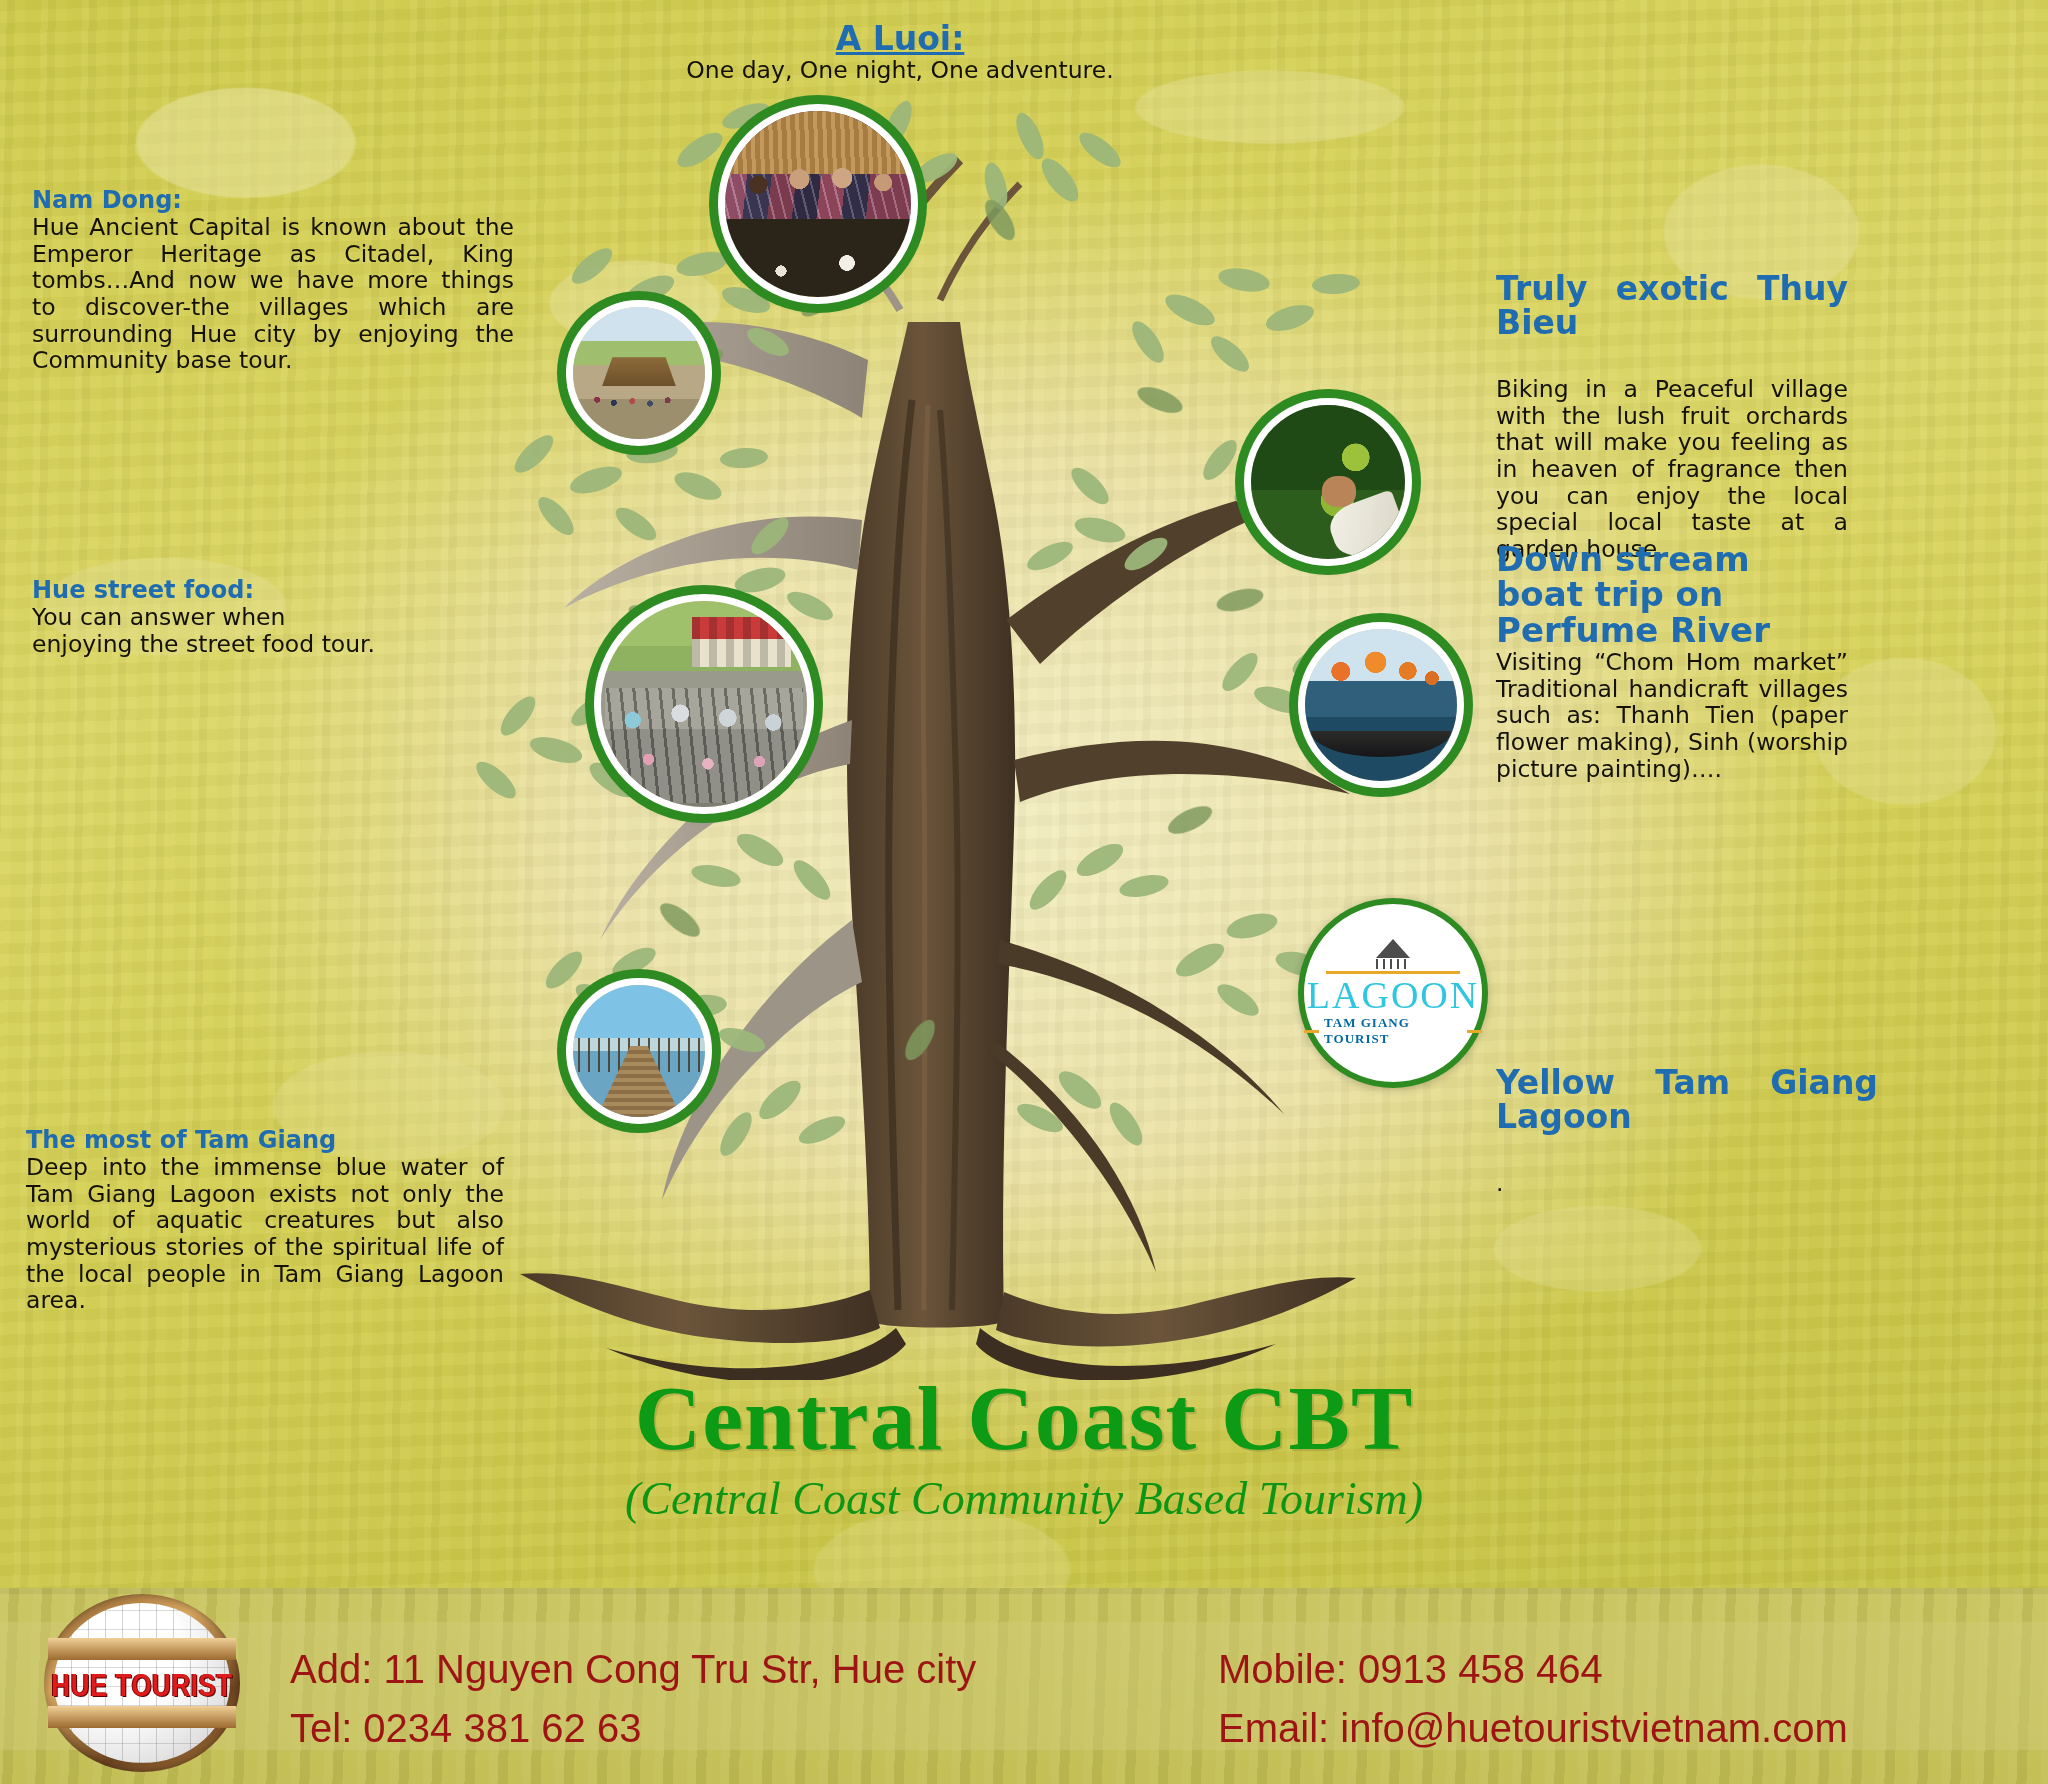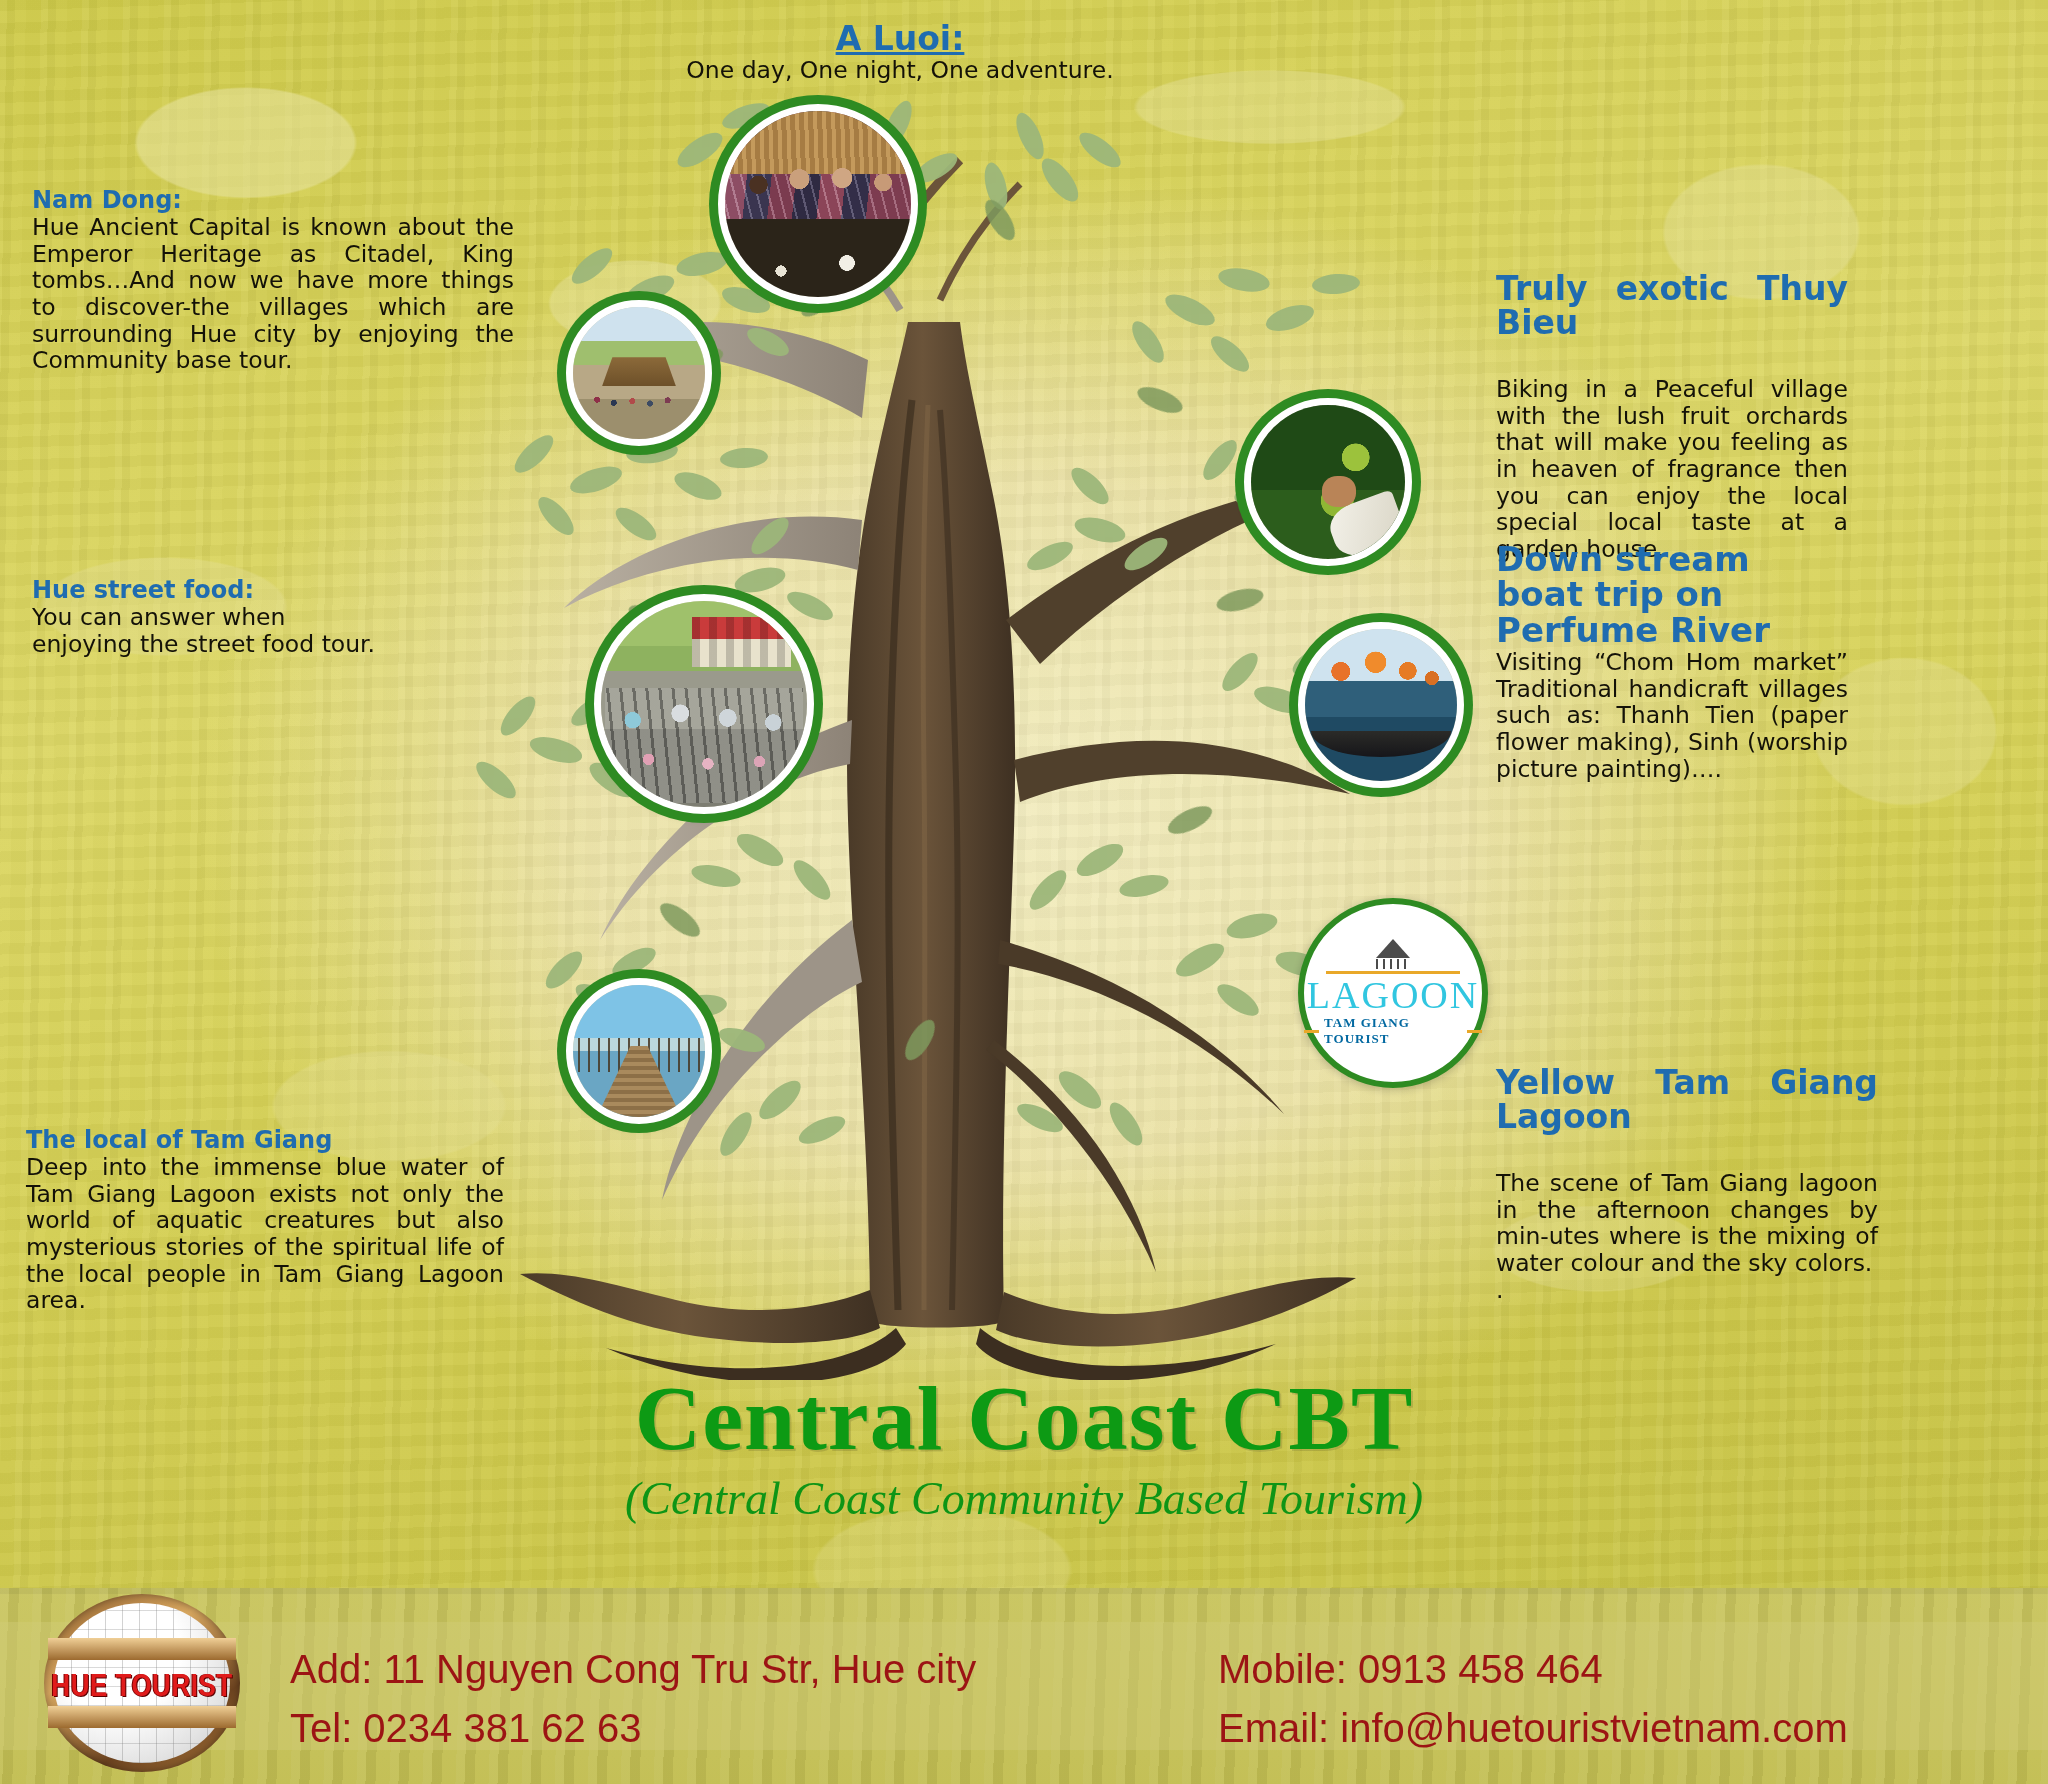--- a/index.html
+++ b/index.html
@@ -606,26 +606,25 @@
     <p>Biking in a Peaceful village with the lush fruit orchards that  will make you feeling as in heaven of fragrance then you can enjoy the local special local taste at a garden house.</p>
   </div>
 
   <div class="tblock" id="blk-perfume">
     <h2>Down stream boat trip on Perfume River</h2>
     <p>Visiting “Chom Hom market” Traditional handicraft villages such as: Thanh Tien (paper flower making), Sinh (worship picture painting)….</p>
   </div>
 
   <div class="tblock" id="blk-yellow">
     <h2 class="justify">Yellow Tam Giang Lagoon</h2>
-    <p>The scene of Tam Giang lagoon in the afternoon changes by min-utes where is the mixing of water colour and the sky colors.</p>
     <p class="nojust">.</p>
   </div>
 
   <div class="tblock" id="blk-wave">
-    <h2>The local of Tam Giang</h2>
+    <h2>The most of Tam Giang</h2>
     <p>Deep into the immense blue water of Tam Giang Lagoon exists not only the world of aquatic creatures but also mysterious stories of the spiritual life of the local people in Tam Giang Lagoon area.</p>
   </div>
 
   <div id="title-wrap">
     <div id="main-title">Central Coast CBT</div>
     <div id="sub-title">(Central Coast Community Based Tourism)</div>
   </div>
 
   <div id="footer">
     <div id="footer-band"></div>

